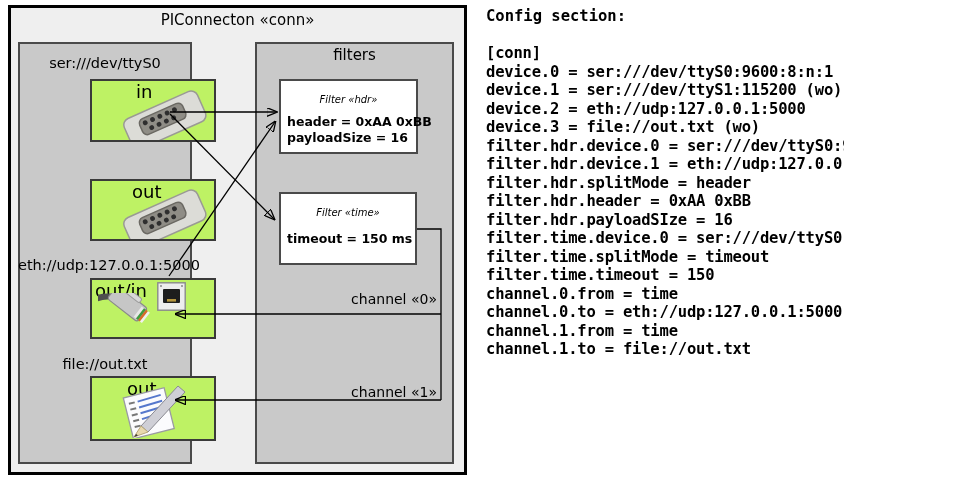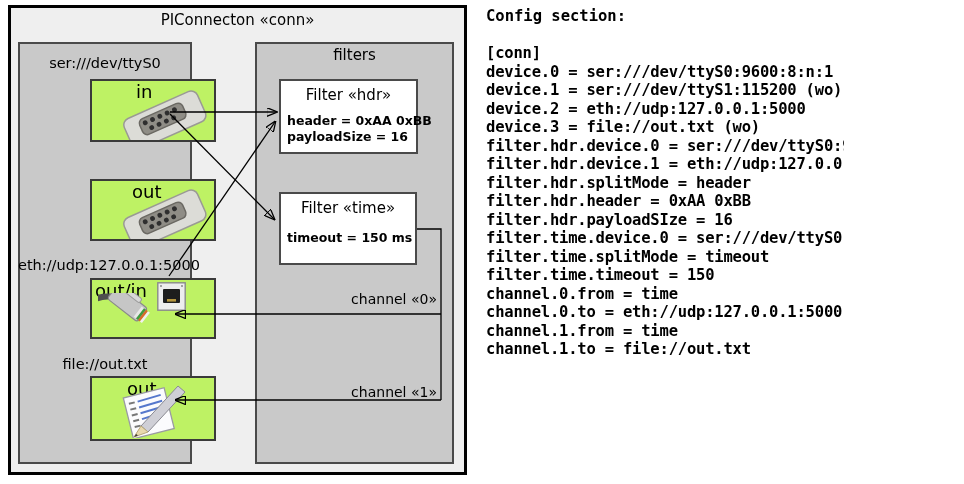--- a/index.html
+++ b/index.html
@@ -35,21 +35,21 @@
     position:absolute;left:43px;width:122px;background:#bef264;
     border:2px solid #3a3a3a;
     margin-left:47px;
   }
   .port-label{position:absolute;top:1px;font-size:18px;line-height:20px;}
   .dev-icon{position:absolute;}
   
   .filter-box{
     position:absolute;background:#fff;border:2px solid #4a4a4a;
   }
-  .filter-title{margin-top:5px;text-align:center;font-size:15px;}
+  .filter-title{margin-top:13px;text-align:center;font-size:10px;font-style:italic;}
   .filter-props{
     margin:9px 0 0 6px;font-size:12.5px;line-height:15.5px;white-space:pre;
     text-align:left;
     font-weight:bold;
   }
   .filter-props.time{margin-top:13px;}
   
   .channel-label{
     position:absolute;left:250px;width:187px;text-align:right;
     font-size:14px;white-space:nowrap;

